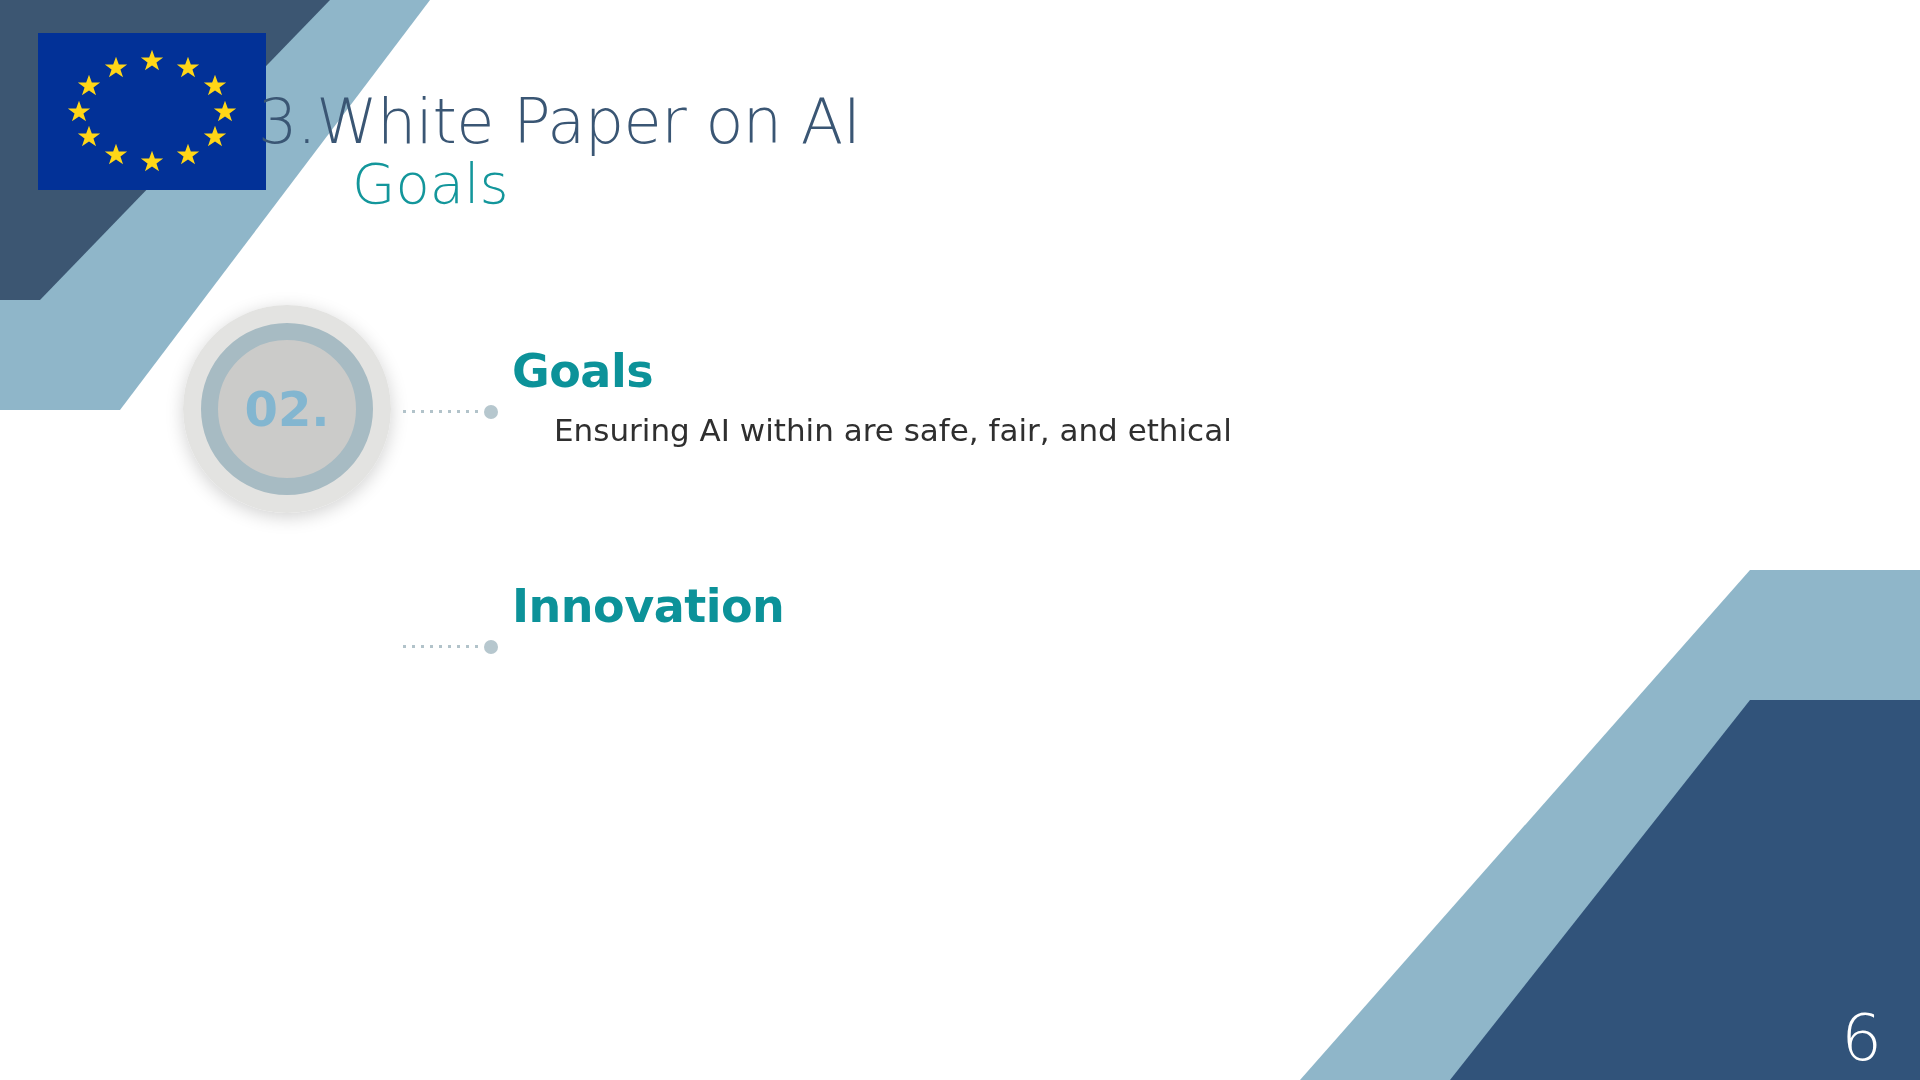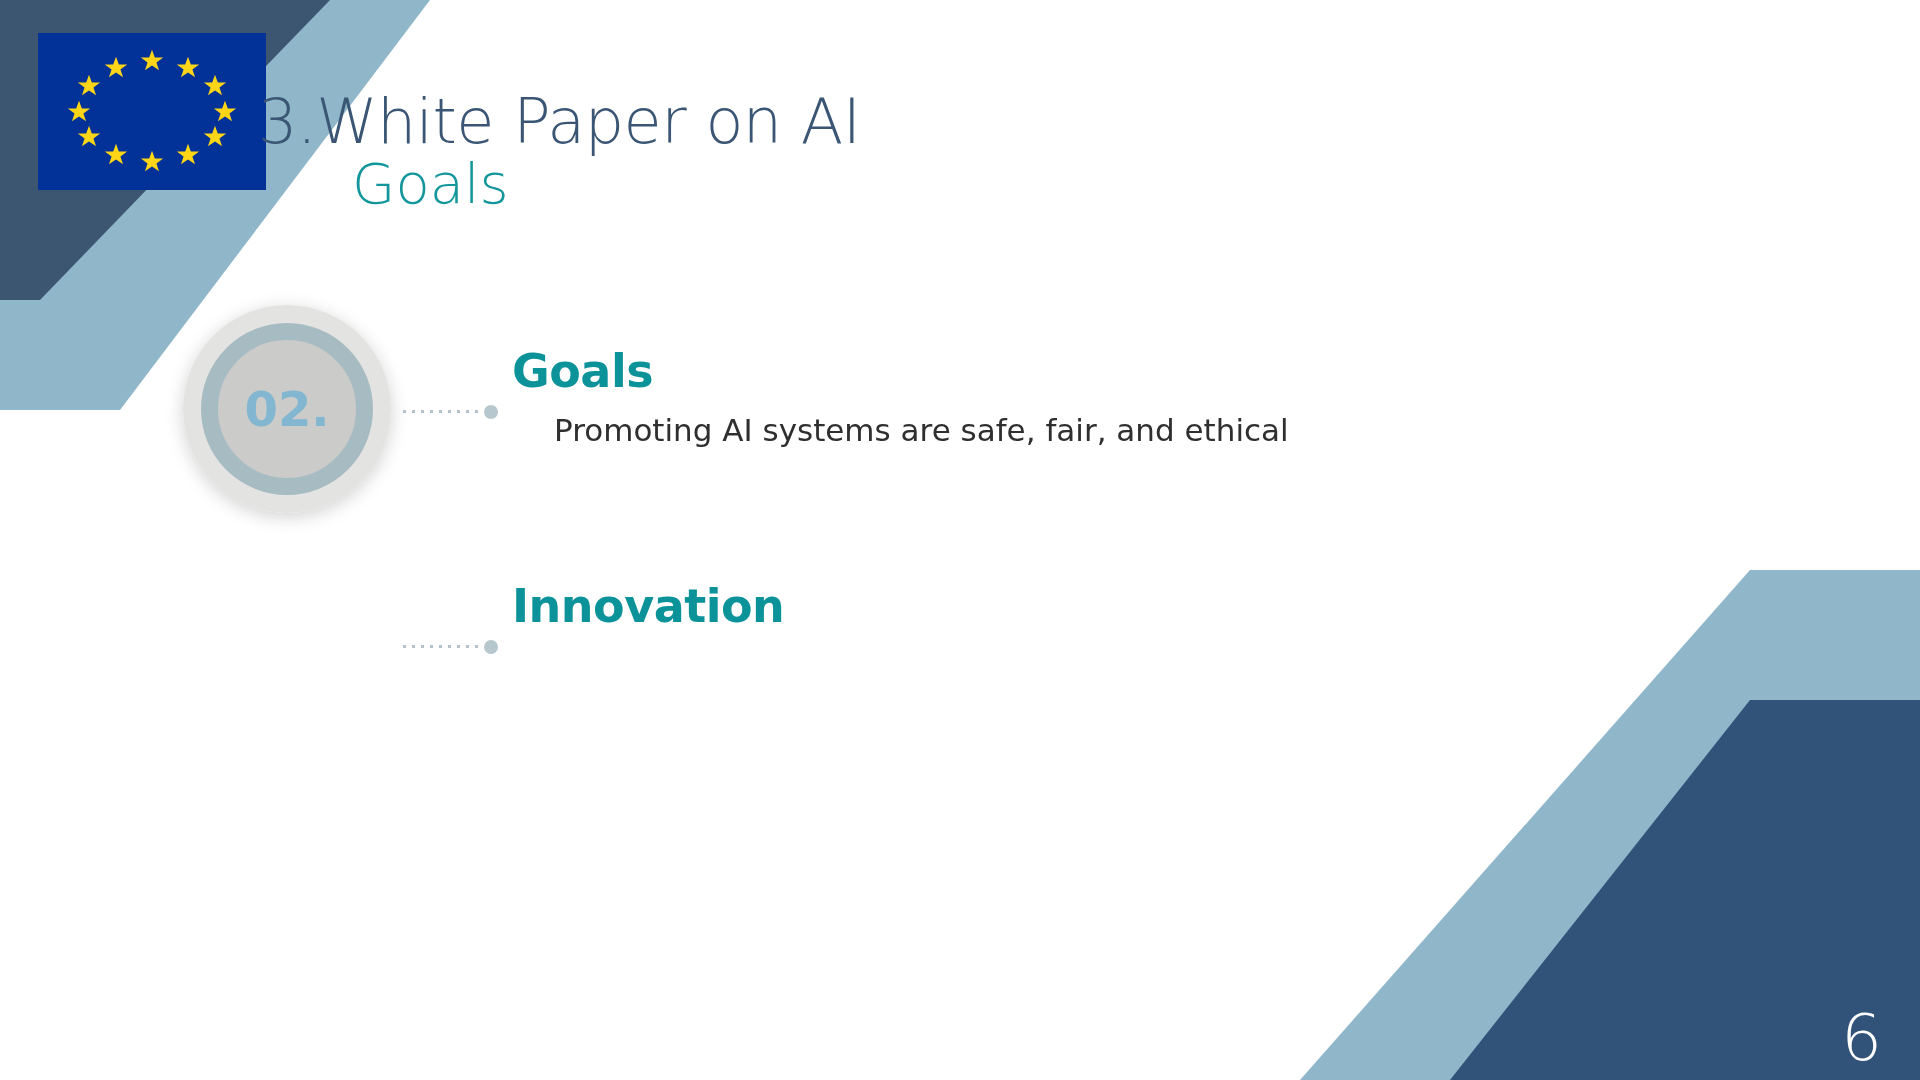--- a/index.html
+++ b/index.html
@@ -310,21 +310,21 @@
       <div class="badge-outer"></div>
       <div class="badge-ring"></div>
       <div class="badge-num">02.</div>
     </div>
     <div class="connector">
       <div class="dots"></div>
       <div class="endcap"></div>
     </div>
     <div class="goal-text">
       <div class="goal-heading">Goals</div>
-      <div class="goal-desc">Promoting AI systems are safe, fair, and ethical</div>
+      <div class="goal-desc">Ensuring AI within are safe, fair, and ethical</div>
     </div>
   </div>
 
   <div class="goal-row row-2">
     <div class="connector">
       <div class="dots"></div>
       <div class="endcap"></div>
     </div>
     <div class="goal-text">
       <div class="goal-heading">Innovation</div>

